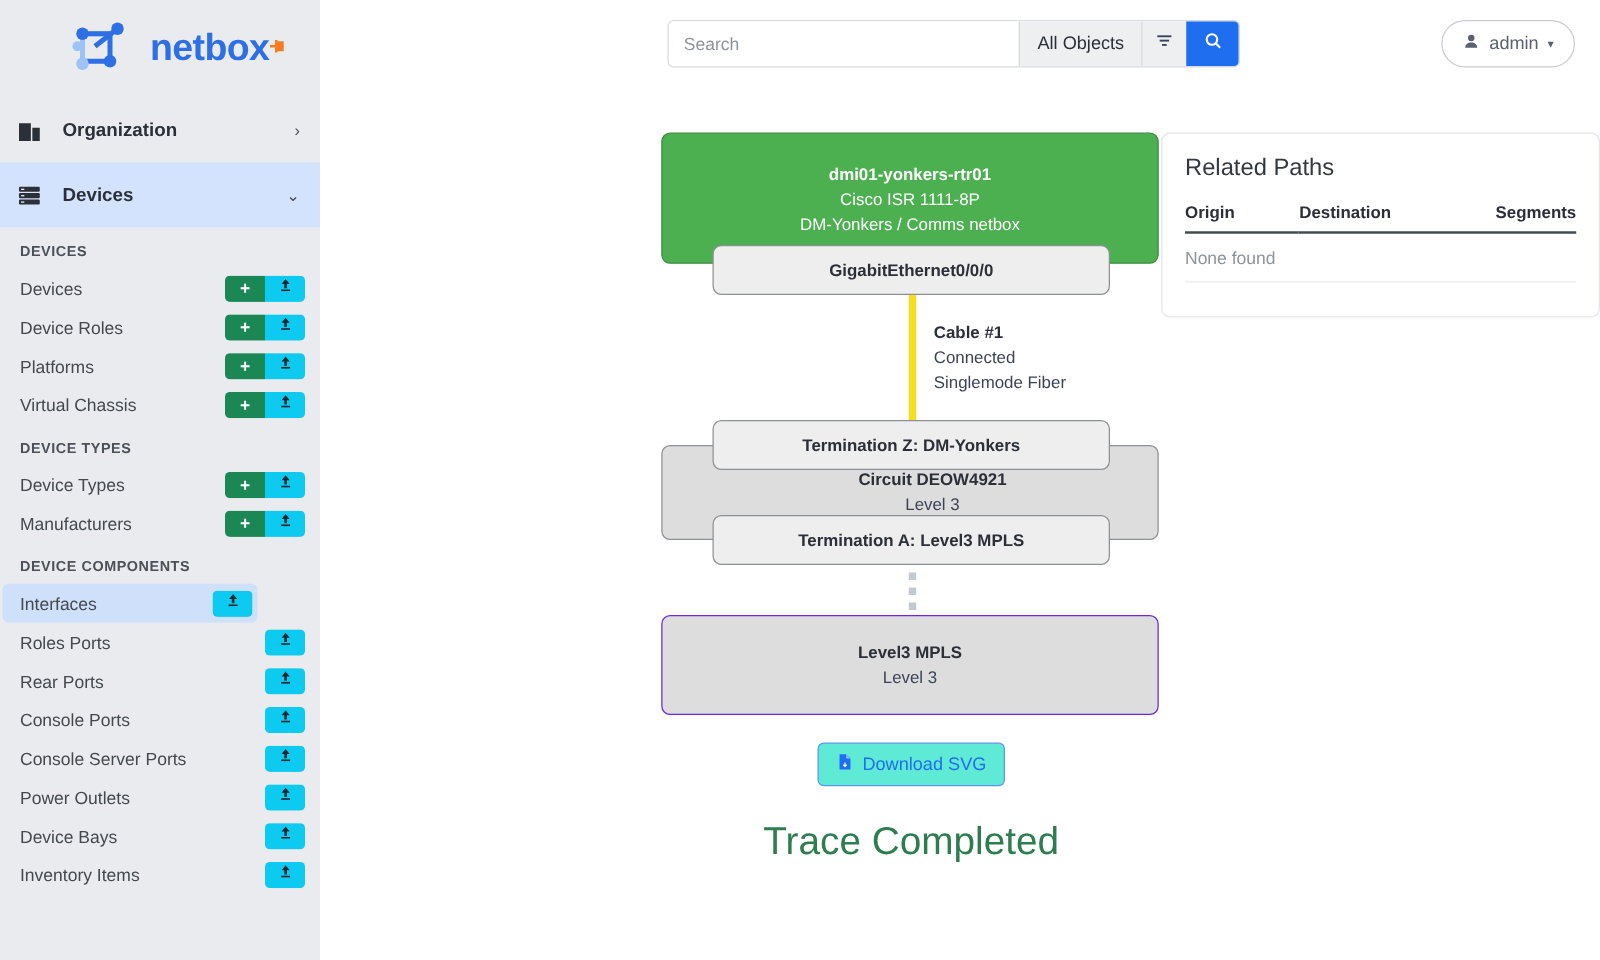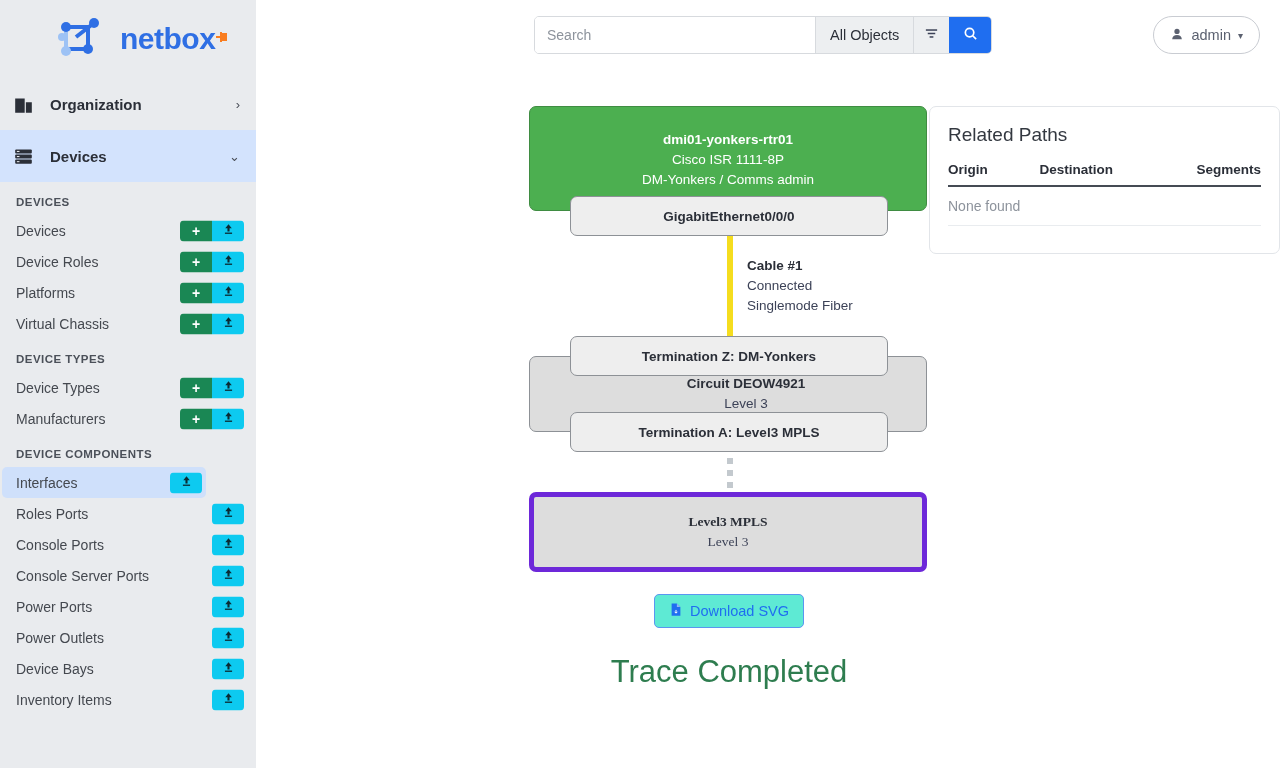--- a/index.html
+++ b/index.html
@@ -178,22 +178,22 @@
   .stack-gap { height: 36px; }
 
   .dot-link { height: 40px; position: relative; }
   .dot-link i {
     position: absolute; left: 198px; width: 6px; height: 6px;
     background: #c3c9ce; display: block;
   }
 
   .node-end {
     width: 398px; height: 80px;
-    background: #dddddd; border: 5px solid #6d28d9; border-radius: 7px;
-    display: flex; flex-direction: column; align-items: center; justify-content: center; font-family: Liberation Serif, serif;
+    background: #dddddd; border: 1px solid #6d28d9; border-radius: 7px;
+    display: flex; flex-direction: column; align-items: center; justify-content: center;
   }
   .node-end .ne-title { font-size: 13.5px; font-weight: 700; color: #2b2f38; line-height: 20px; }
   .node-end .ne-sub { font-size: 13.5px; color: #3c4257; line-height: 20px; }
 
   .dl-wrap { display: flex; justify-content: center; margin-top: 22px; }
   .dl-btn {
     display: inline-flex; align-items: center; gap: 7px;
     padding: 7px 14px; border: 1px solid #5b96f0; border-radius: 5px;
     color: #1f6ef0; font-size: 14.5px; background: #5eead4; cursor: pointer;
   }
@@ -386,43 +386,43 @@
           <div class="side-btns">
             <div class="sb sb-imp">
               <span><svg width="13" height="13" viewBox="0 0 16 16" fill="#0b2b33">
                   <path d="M8 2.2 12 7H9.3v4.2H6.7V7H4z"></path>
                   <rect x="3.6" y="12.4" width="8.8" height="1.6"></rect>
                 </svg></span>
             </div>
           </div>
         </div>
         <div class="side-item">
+          <span class="si-label">Rear Ports</span>
+          <div class="side-btns">
+            <div class="sb sb-imp">
+              <span><svg width="13" height="13" viewBox="0 0 16 16" fill="#0b2b33">
+                  <path d="M8 2.2 12 7H9.3v4.2H6.7V7H4z"></path>
+                  <rect x="3.6" y="12.4" width="8.8" height="1.6"></rect>
+                </svg></span>
+            </div>
+          </div>
+        </div>
+        <div class="side-item">
           <span class="si-label">Console Ports</span>
           <div class="side-btns">
             <div class="sb sb-imp">
               <span><svg width="13" height="13" viewBox="0 0 16 16" fill="#0b2b33">
                   <path d="M8 2.2 12 7H9.3v4.2H6.7V7H4z"></path>
                   <rect x="3.6" y="12.4" width="8.8" height="1.6"></rect>
                 </svg></span>
             </div>
           </div>
         </div>
         <div class="side-item">
           <span class="si-label">Console Server Ports</span>
-          <div class="side-btns">
-            <div class="sb sb-imp">
-              <span><svg width="13" height="13" viewBox="0 0 16 16" fill="#0b2b33">
-                  <path d="M8 2.2 12 7H9.3v4.2H6.7V7H4z"></path>
-                  <rect x="3.6" y="12.4" width="8.8" height="1.6"></rect>
-                </svg></span>
-            </div>
-          </div>
-        </div>
-        <div class="side-item">
-          <span class="si-label">Power Ports</span>
           <div class="side-btns">
             <div class="sb sb-imp">
               <span><svg width="13" height="13" viewBox="0 0 16 16" fill="#0b2b33">
                   <path d="M8 2.2 12 7H9.3v4.2H6.7V7H4z"></path>
                   <rect x="3.6" y="12.4" width="8.8" height="1.6"></rect>
                 </svg></span>
             </div>
           </div>
         </div>
         <div class="side-item">
@@ -501,21 +501,21 @@
     </div>
 
 
     <div class="content-row">
 
       <div class="trace">
 
         <div class="node-device">
           <div class="nd-title">dmi01-yonkers-rtr01</div>
           <div class="nd-sub">Cisco ISR 1111-8P</div>
-          <div class="nd-sub">DM-Yonkers / Comms admin</div>
+          <div class="nd-sub">DM-Yonkers / Comms netbox</div>
         </div>
 
         <div class="node-term">
           <span>GigabitEthernet0/0/0</span>
         </div>
 
         <div class="cable-seg">
           <div class="cable-line"></div>
           <div class="cable-info">
             <div class="ci-title">Cable #1</div>

